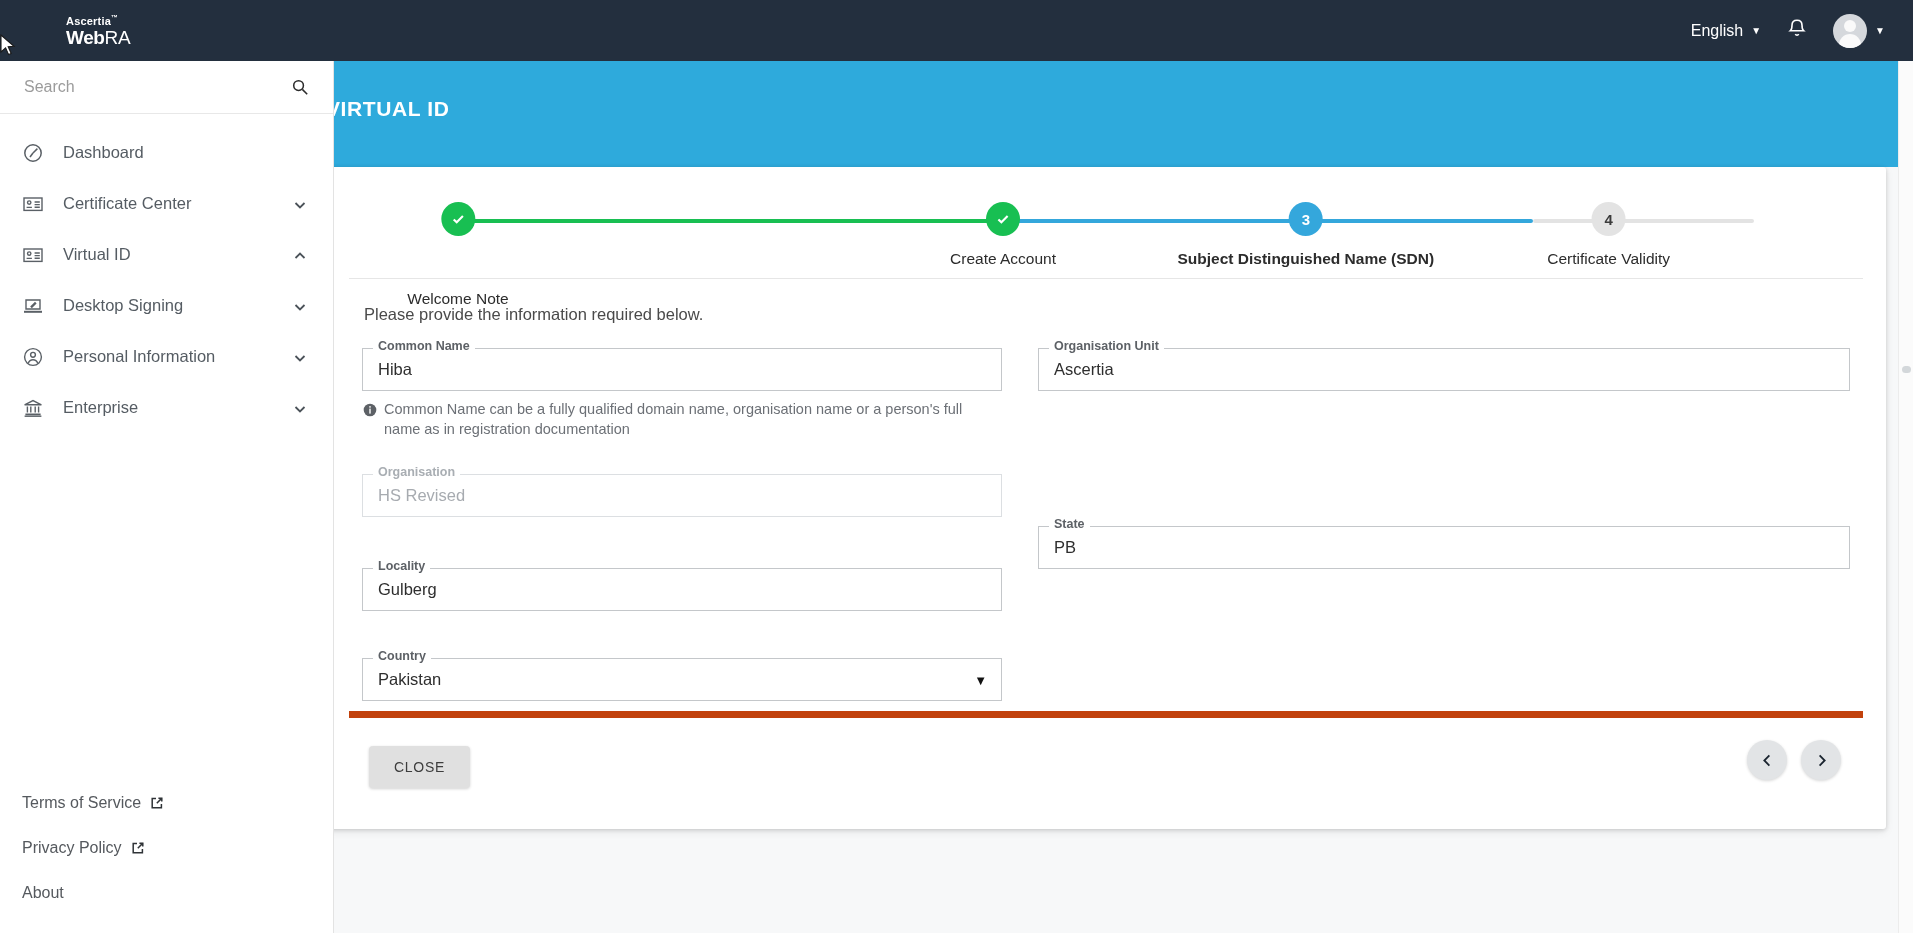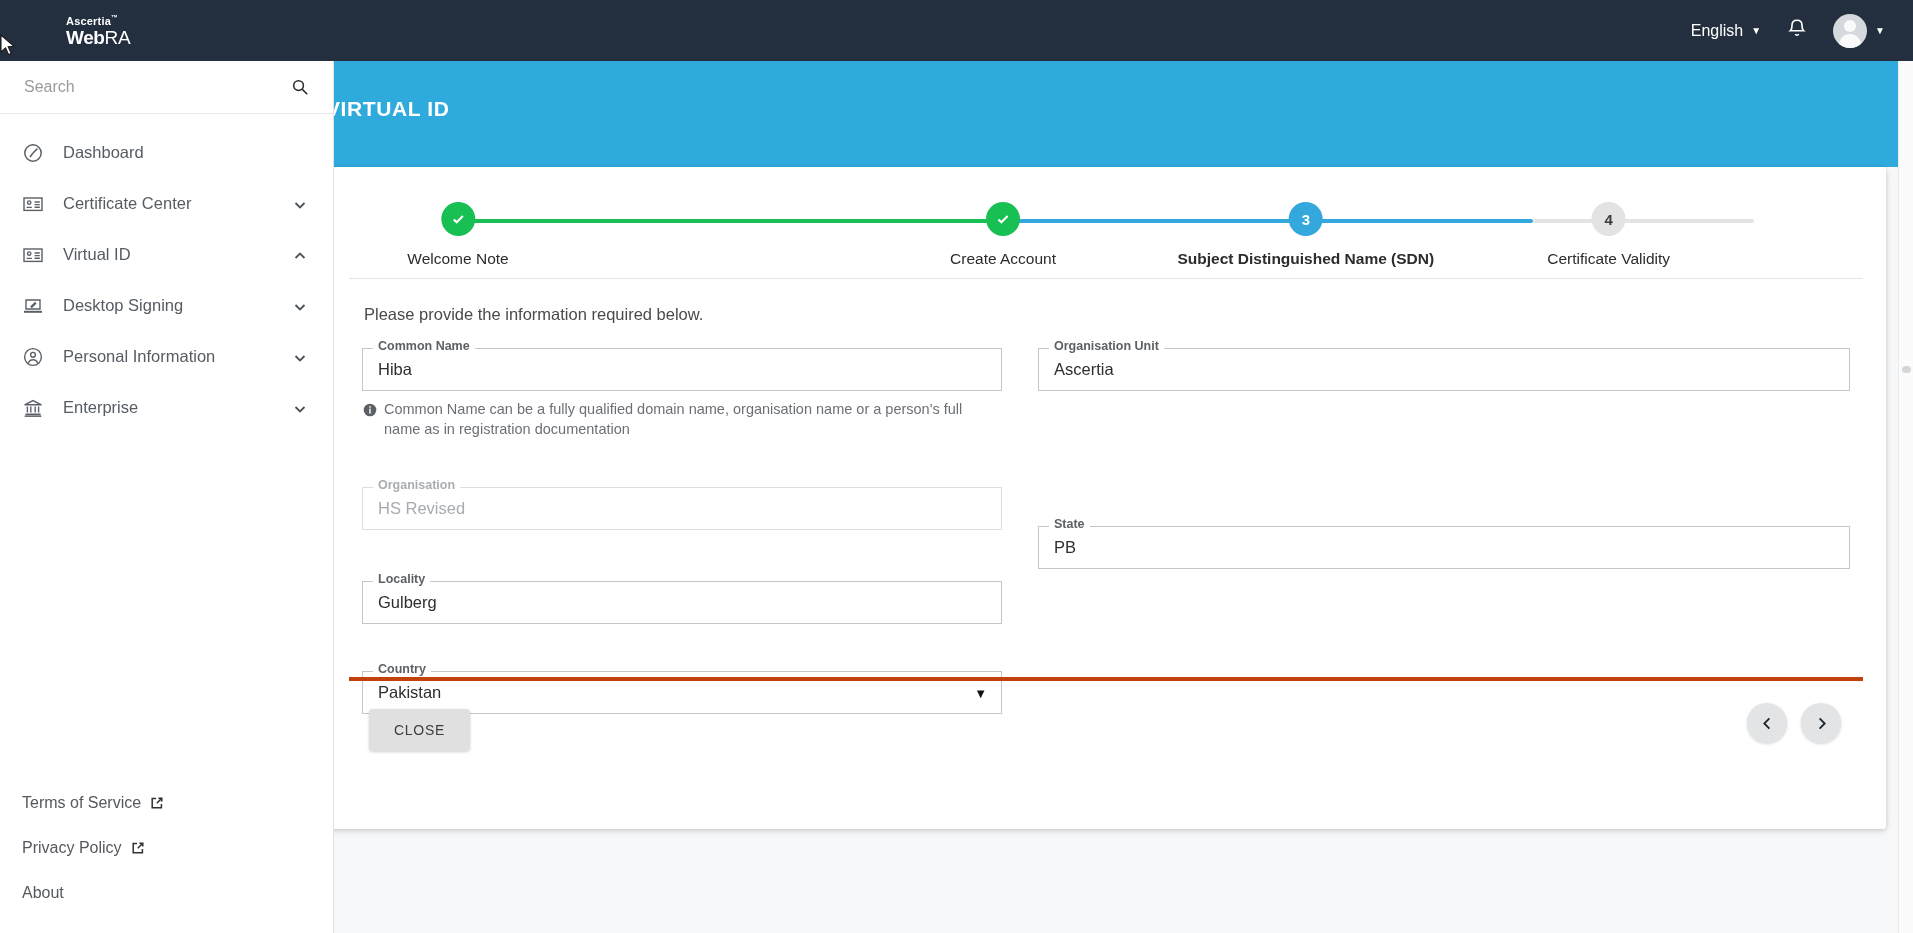--- a/index.html
+++ b/index.html
@@ -175,22 +175,22 @@
   }
   .info-ico { width: 14px; height: 14px; flex: 0 0 auto; margin-top: 3px; }
   .select-caret {
     position: absolute; right: 14px; top: 50%; transform: translateY(-50%);
     font-size: 13px; color: #111; pointer-events: none;
   }
   .gap-spacer { height: 84px; }
 
   
   .card-foot {
-    position: absolute; left: 0; bottom: 0; width: 100%; height: 152px;
-    border-top: 4px solid #c2410c; margin: 0 23px; width: calc(100% - 46px);
+    position: absolute; left: 0; bottom: 0; width: 100%; height: 118px;
+    border-top: 7px solid #c2410c; margin: 0 23px; width: calc(100% - 46px);
   }
   .btn-close {
     position: absolute; left: 20px; top: 28px;
     background: #e0e0e0; border: none; border-radius: 4px;
     padding: 13px 25px; font-family: "Liberation Sans", sans-serif;
     font-size: 14px; letter-spacing: .7px; color: #3d3d3d; cursor: pointer;
     box-shadow: 0 1px 3px rgba(0,0,0,.18);
   }
   .nav-btns {
     position: absolute; right: 22px; top: 22px; display: flex; gap: 14px;
@@ -379,21 +379,21 @@
     <div class="hero-title">VIRTUAL ID</div>
   </div>
 
   <div class="card">
 
     <div class="stepper">
       <div class="track" style="left:7.2%; right:56.8%; background:#18bf52;"></div>
       <div class="track" style="left:43.2%; right:21.8%; background:#34a7dc;"></div>
       <div class="track" style="left:78.2%; right:7.2%; background:#e3e3e3;"></div>
 
-      <div class="step" style="left:7.2%;">
+      <div class="step" style="left:7.2%;gap:40px;">
         <div class="bubble done">
           <svg class="check" viewBox="0 0 16 16" fill="none" stroke="#ffffff" stroke-width="2.1">
             <path d="M3.4 8.4 6.4 11.3 12.6 5.1"></path>
           </svg>
         </div>
         <div class="step-label">Welcome Note</div>
       </div>
 
       <div class="step" style="left:43.2%;">
         <div class="bubble done">
@@ -430,21 +430,21 @@
             <div class="hint">
               <svg class="info-ico" viewBox="0 0 14 14">
                 <circle cx="7" cy="7" r="6.3" fill="#5d6166"></circle>
                 <rect x="6.3" y="5.6" width="1.4" height="5" fill="#fff"></rect>
                 <rect x="6.3" y="3.1" width="1.4" height="1.6" fill="#fff"></rect>
               </svg>
               <span>Common Name can be a fully qualified domain name, organisation name or a person's full name as in registration documentation</span>
             </div>
           </div>
 
-          <div class="field" style="margin-top:28px;">
+          <div class="field" style="margin-top:15px;">
             <div class="fieldset disabled">
               <span class="legend muted">Organisation</span>
               <input class="val muted" disabled="" value="HS Revised" style="">
             </div>
           </div>
 
           <div class="field" style="margin-top:31px;">
             <div class="fieldset">
               <span class="legend">Locality</span>
               <input class="val" value="Gulberg" style="">

